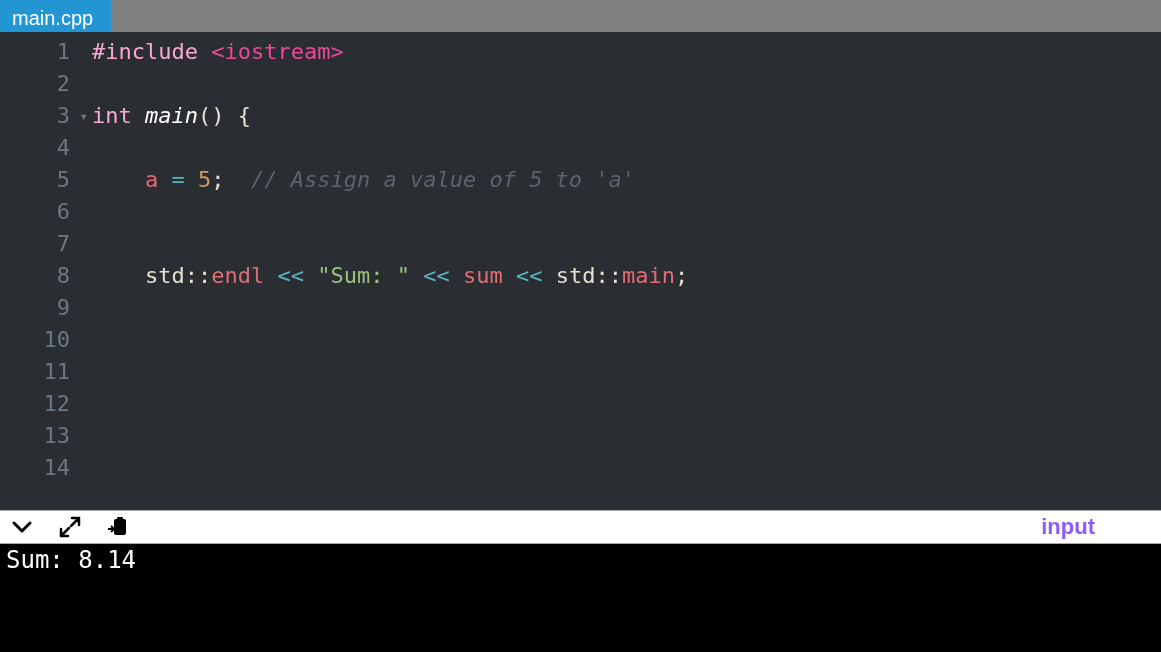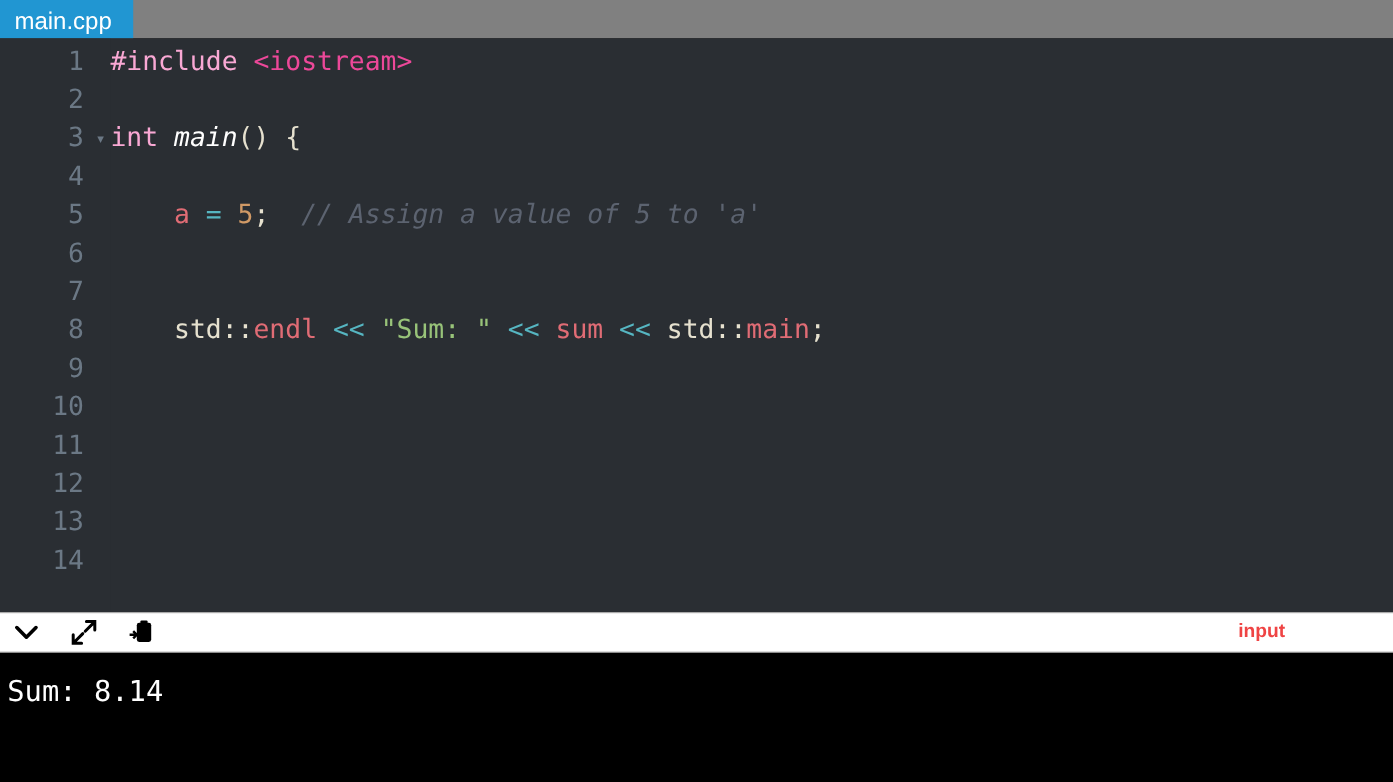--- a/index.html
+++ b/index.html
@@ -20,24 +20,24 @@
   .ang { color:#ec4899; }   
   .op  { color:#56b6c2; }   
   .fn  { color:#ffffff;font-style:italic; }   
   .id  { color:#e06c75; }   
   .num2{ color:#d19a66; }   
   .str { color:#98c379; }   
   .com { color:#5c6370; font-style: italic; }
 
   .toolbar { height: 34px; background: #fff; display:flex; align-items:center; padding: 0 10px; gap: 24px; border-top:1px solid #aaa; border-bottom:1px solid #aaa; }
   .toolbar .spacer { flex:1; }
-  .toolbar .label { font-family: Arial,sans-serif; font-size:16px; font-weight:bold; color:#ef4444; margin-right:80px; }
+  .toolbar .label { font-family: Arial,sans-serif; font-size:22px; font-weight:bold; color:#8b5cf6; margin-right:56px; }
   .ticon { display:inline-flex; width:24px; height:24px; color:#000; }
 
-  .console { flex:1; background:#000; color:#fff; padding: 18px 6px; font-size:24px; font-family: "Consolas","Menlo","Monaco",monospace; }
+  .console { flex:1; background:#000; color:#fff; padding: 2px 6px; font-size:24px; font-family: "Consolas","Menlo","Monaco",monospace; }
   .console pre { white-space: pre; }
 </style>
 </head>
 <body>
 
 <div class="tabbar">
   <div class="tab">
     <span>main.cpp</span>
   </div>
 </div>

